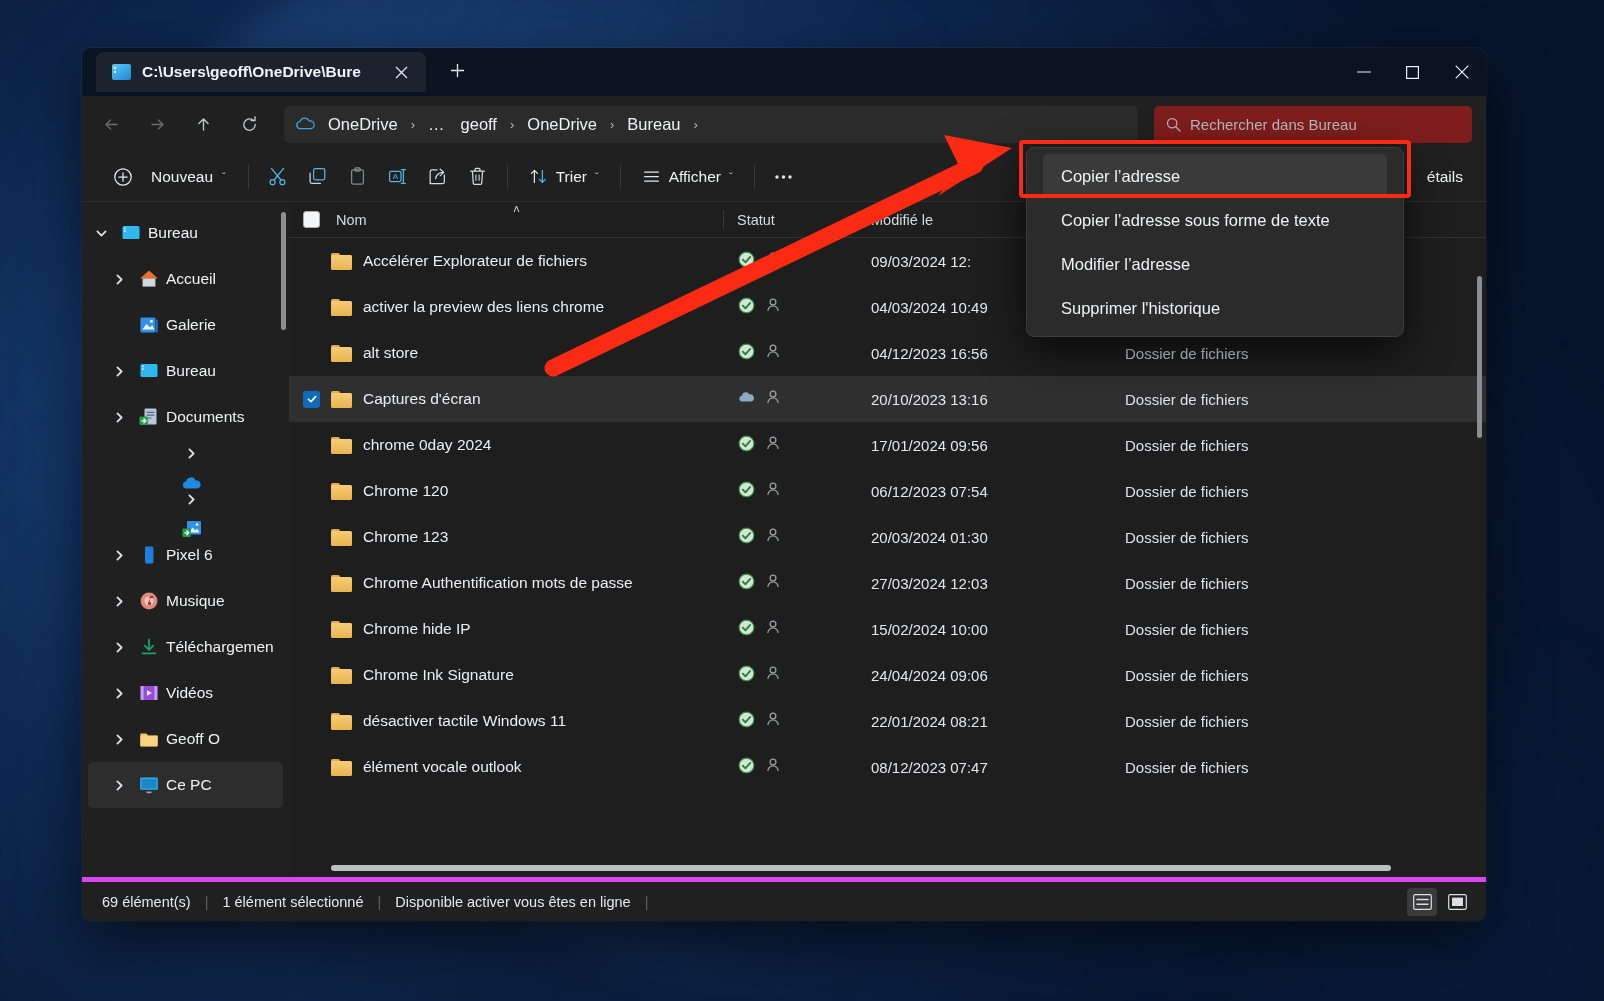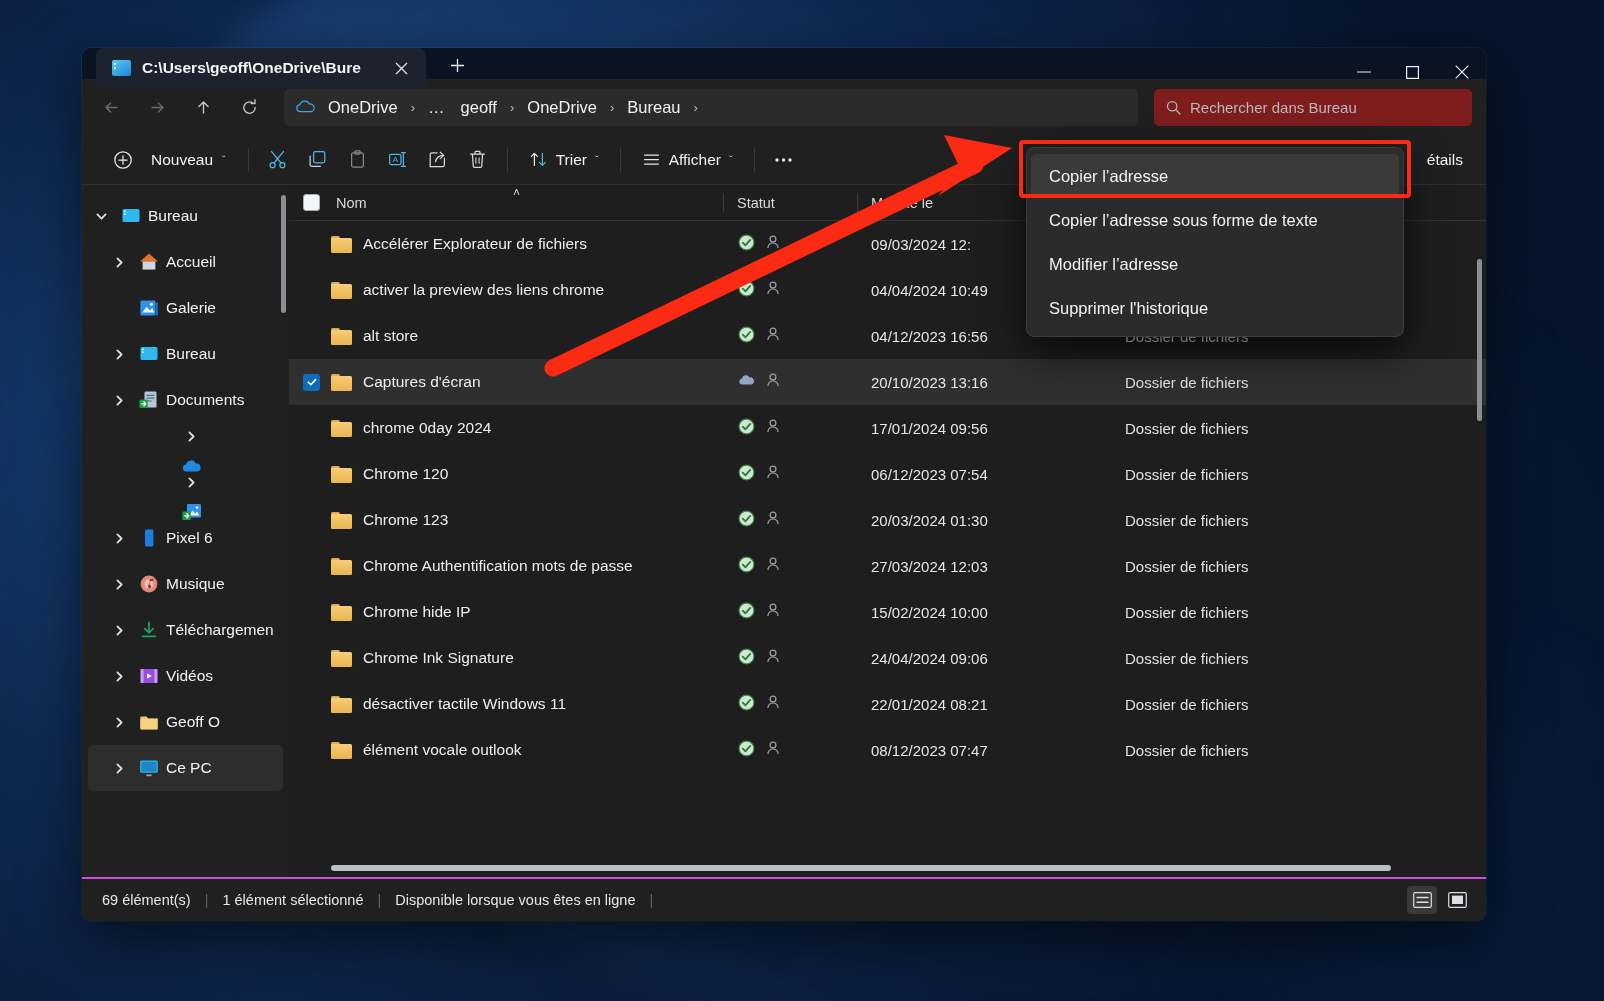--- a/index.html
+++ b/index.html
@@ -52,24 +52,24 @@
     background: #202020;
     border-radius: 9px;
     box-shadow: 0 22px 60px rgba(0,0,0,.62), 0 0 0 1px rgba(255,255,255,.055);
     overflow: hidden;
     display: flex;
     flex-direction: column;
   }
 
   
   .titlebar {
-    height: 31px;
+    height: 48px;
     background: #0a1322;
     display: flex;
-    align-items: flex-start;
+    align-items: center;
     position: relative;
     flex: none;
   }
   .tab {
     margin-left: 14px;
     height: 40px;
     min-width: 330px;
     background: #1d232e;
     border-radius: 8px 8px 0 0;
     display: flex;
@@ -247,41 +247,41 @@
   .h-scroll-track {
     position:absolute; left:14px; right:14px; bottom:6px; height:6px;
   }
   .h-scroll-thumb {
     position:absolute; left:28px; width:1060px; height:6px;
     background:#bcbfc3; border-radius:3px;
   }
 
   
   .statusbar {
-    height: 44px; background:#202020; border-top:2px solid #d946ef;
+    height: 44px; background:#202020; border-top:5px solid #d946ef;
     display:flex; align-items:center; padding: 0 14px 0 20px;
     color:#e6e8eb; font-size:14.5px; gap:0; flex:none;
   }
   .sb-seg { padding: 0 14px; }
   .sb-seg:first-child { padding-left:0; }
   .sb-pipe { color:#5d6166; }
   .sb-right { margin-left:auto; display:flex; gap:5px; }
   .viewbtn {
     width:30px; height:28px; border-radius:4px;
     display:flex; align-items:center; justify-content:center;
   }
   .viewbtn.active { background:#3a3a3a; }
 
   
   #context-menu {
     position:absolute; left:1026px; top:147px; width:378px;
     background:#2b2b2b; border-radius:8px;
     border:1px solid #3d3d3d;
     box-shadow: 0 14px 44px rgba(0,0,0,.72);
-    padding: 6px 4px; z-index: 40;
+    padding: 6px 16px; z-index: 40;
   }
   .menu-item {
     height: 44px; display:flex; align-items:center;
     padding: 0 18px; color:#f1f2f4; font-size:16.5px;
     border-radius:5px; white-space:nowrap;
   }
   .menu-item.hl { background:#3a3a3a; }
   #menu-highlight-box {
     position:absolute; left:1019px; top:140px;
     width:392px; height:58px;
@@ -695,21 +695,21 @@
               <div class="f-status">
                 <span><svg width="19" height="19" viewBox="0 0 19 19">
                     <circle cx="9.5" cy="9.5" r="7.4" fill="#cfe8d2" stroke="#3f8b4c" stroke-width="1.1"></circle>
                     <path d="M5.8 9.7 L8.4 12.3 L13.2 6.9" stroke="#2f7a3c" stroke-width="1.9" fill="none" stroke-linecap="round" stroke-linejoin="round"></path>
                   </svg></span>
                 <span><svg width="16" height="16" viewBox="0 0 16 16">
                     <circle cx="8" cy="5" r="2.9" stroke="#9ba0a6" stroke-width="1.25" fill="none"></circle>
                     <path d="M2.9 14 a5.1 5.1 0 0 1 10.2 0" stroke="#9ba0a6" stroke-width="1.25" fill="none"></path>
                   </svg></span>
               </div>
-              <div class="f-mod">04/04/2024 10:49</div>
+              <div class="f-mod">04/03/2024 10:49</div>
               <div class="f-type">Dossier de fichiers</div>
             </div>
             <div class="frow">
               <div class="f-name">
                 <span class="f-cb-spacer"></span>
                 <span class="folder-ic"></span>
                 <span class="fname-txt">alt store</span>
               </div>
               <div class="f-status">
                 <span><svg width="19" height="19" viewBox="0 0 19 19">
@@ -905,21 +905,21 @@
         </div>
       </div>
     </div>
   </div>
 
   <div class="statusbar">
     <span class="sb-seg">69 élément(s)</span>
     <span class="sb-pipe">|</span>
     <span class="sb-seg">1 élément sélectionné</span>
     <span class="sb-pipe">|</span>
-    <span class="sb-seg">Disponible lorsque vous êtes en ligne</span>
+    <span class="sb-seg">Disponible activer vous êtes en ligne</span>
     <span class="sb-pipe">|</span>
     <span class="sb-right">
       <span class="viewbtn active">
         <svg width="19" height="16" viewBox="0 0 19 16">
             <rect x="0.7" y="0.7" width="17.6" height="14.6" rx="1.6" stroke="#dcdfe3" stroke-width="1.2" fill="none"></rect>
             <path d="M4 5.5 H15 M4 10.3 H15" stroke="#dcdfe3" stroke-width="1.5" stroke-linecap="round"></path>
           </svg>
       </span>
       <span class="viewbtn">
         <svg width="19" height="16" viewBox="0 0 19 16">

